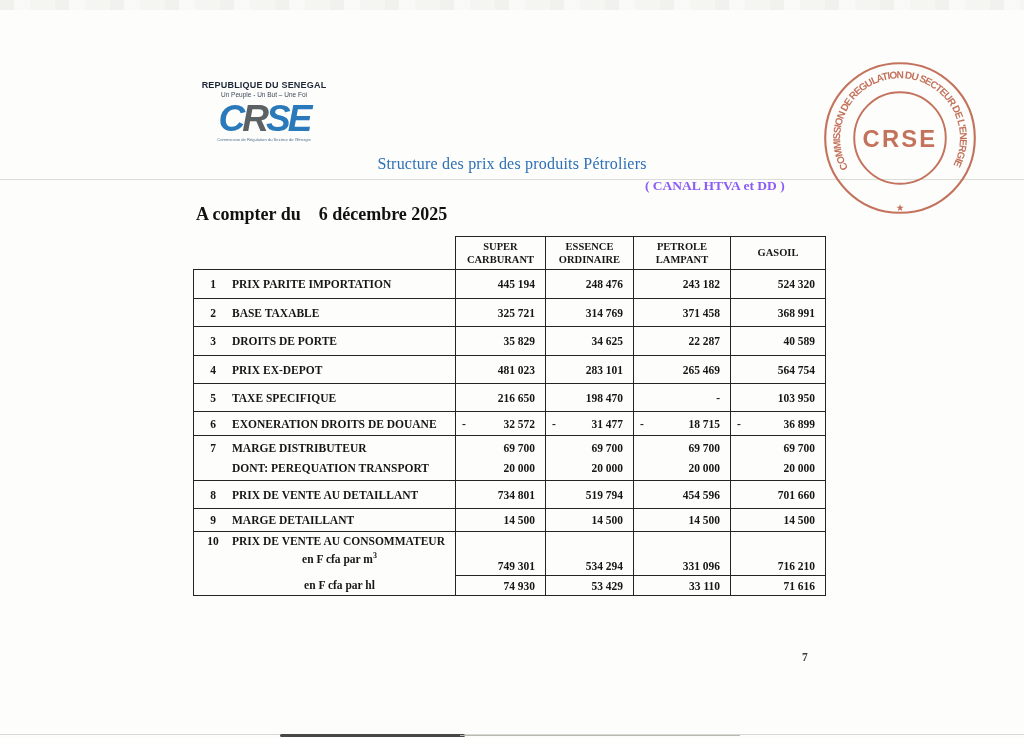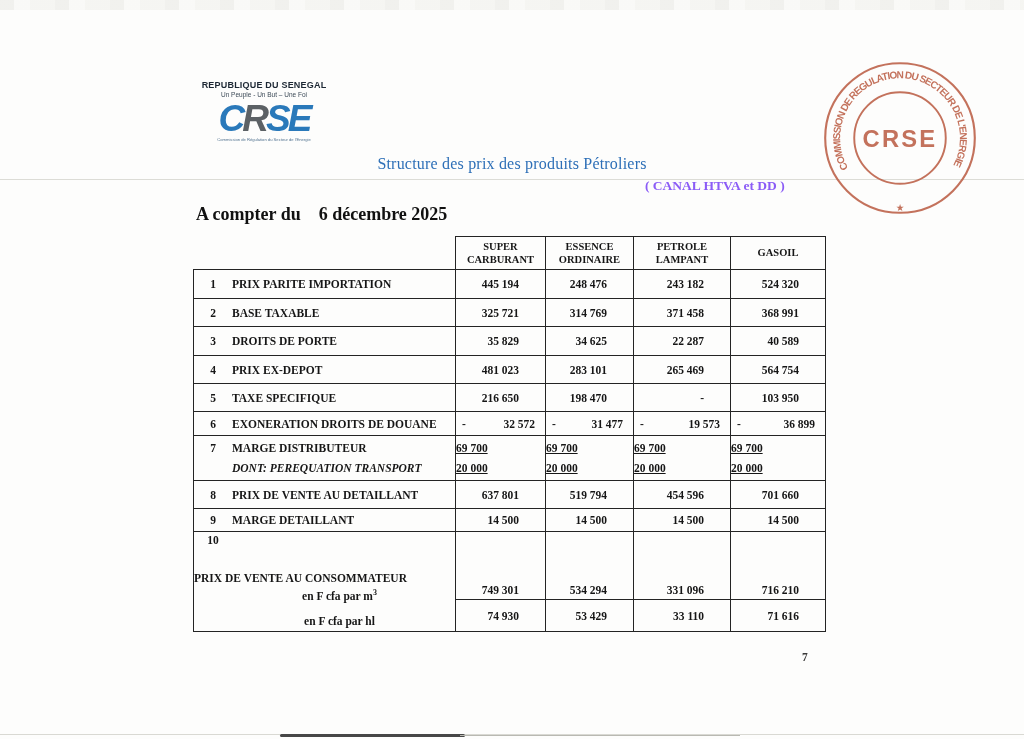--- a/index.html
+++ b/index.html
@@ -39,40 +39,40 @@
   
   .stamp{position:absolute;left:808px;top:50px;width:184px;height:176px;opacity:.88;}
 
   
   .ptable{position:absolute;left:193px;top:236px;}
   table{border-collapse:collapse;table-layout:fixed;width:632px;}
   td,th{font-size:11.5px;font-weight:bold;color:#161616;padding:0;vertical-align:middle;}
   .b{border:1.6px solid #242424;}
   .nohdr{border:none;background:transparent;}
   th.b{font-size:10.5px;line-height:1.25;text-align:center;height:32px;}
-  td.val{text-align:right;padding-right:26px;}
+  td.val{text-align:right;padding-right:10px;}
   td.lab{padding:0;}
   .labwrap{display:flex;align-items:center;}
   .num{width:38px;text-align:center;flex:0 0 38px;}
   .lbl{flex:1;}
   tr.h27 td{height:27px;}
   tr.h28 td{height:28px;}
   tr.h23 td{height:23px;}
   tr.h22 td{height:22px;}
   tr.h44 td{height:44px;}
   td.neg{padding:0 10px 0 6px;}
   .negwrap{display:flex;justify-content:space-between;align-items:center;}
   .twoline{line-height:20px;}
-  .twoline .line2{display:flex;font-style:italic;}
+  .twoline .line2{display:flex;}
   .twoline .ind{width:38px;flex:0 0 38px;}
-  td.val .twoline{text-align:left;text-decoration:underline;}
+  td.val .twoline{text-align:right;}
   td.r10a{height:40px;vertical-align:bottom;padding-bottom:3px;}
   td.r10b{height:19px;}
   .r10lab{line-height:1.5;}
-  .r10lab .line1{display:flex;flex-direction:column;}
+  .r10lab .line1{display:flex;}
   .r10lab .unit{text-align:center;padding-left:30px;}
   .r10lab .unit.u2{margin-top:8px;}
   sup{font-size:8px;}
 
   .page-num{position:absolute;left:802px;top:651px;font-size:11.5px;font-weight:bold;color:#3a3a3a;}
 </style>
 </head>
 <body>
 
 <div class="scan-top"></div>
@@ -203,21 +203,21 @@
           </td>
       <td class="b neg">
             <div class="negwrap">
               <span>-</span>
               <span>31 477</span>
             </div>
           </td>
       <td class="b neg">
             <div class="negwrap">
               <span>-</span>
-              <span>19 573</span>
+              <span>18 715</span>
             </div>
           </td>
       <td class="b neg">
             <div class="negwrap">
               <span>-</span>
               <span>36 899</span>
             </div>
           </td>
     </tr>
 
@@ -260,21 +260,21 @@
           </td>
     </tr>
 
     <tr class="h27">
       <td class="b lab">
             <div class="labwrap">
               <span class="num">8</span>
               <span class="lbl">PRIX DE VENTE AU DETAILLANT</span>
             </div>
           </td>
-      <td class="b val">637 801</td>
+      <td class="b val">734 801</td>
       <td class="b val">519 794</td>
       <td class="b val">454 596</td>
       <td class="b val">701 660</td>
     </tr>
 
     <tr class="h22">
       <td class="b lab">
             <div class="labwrap">
               <span class="num">9</span>
               <span class="lbl">MARGE DETAILLANT</span>

